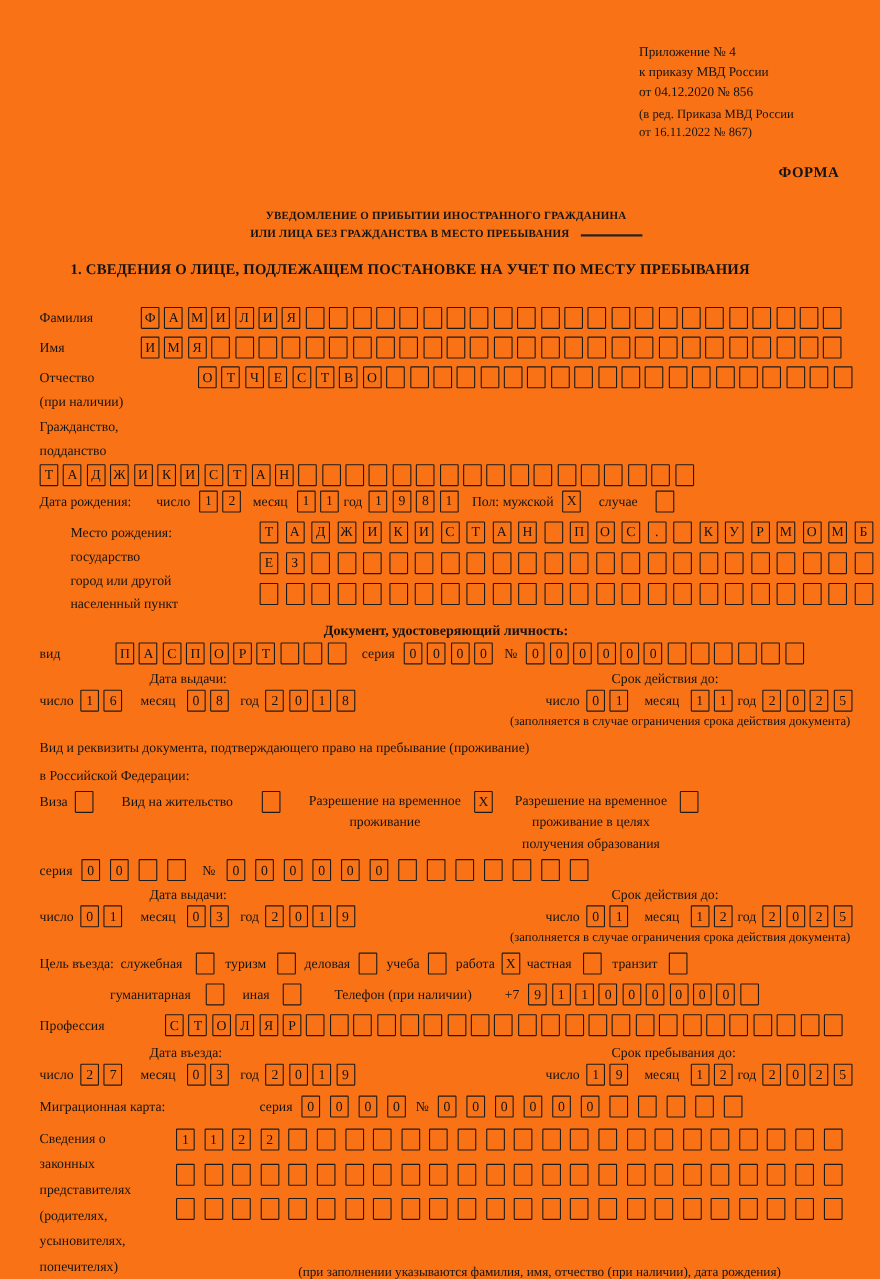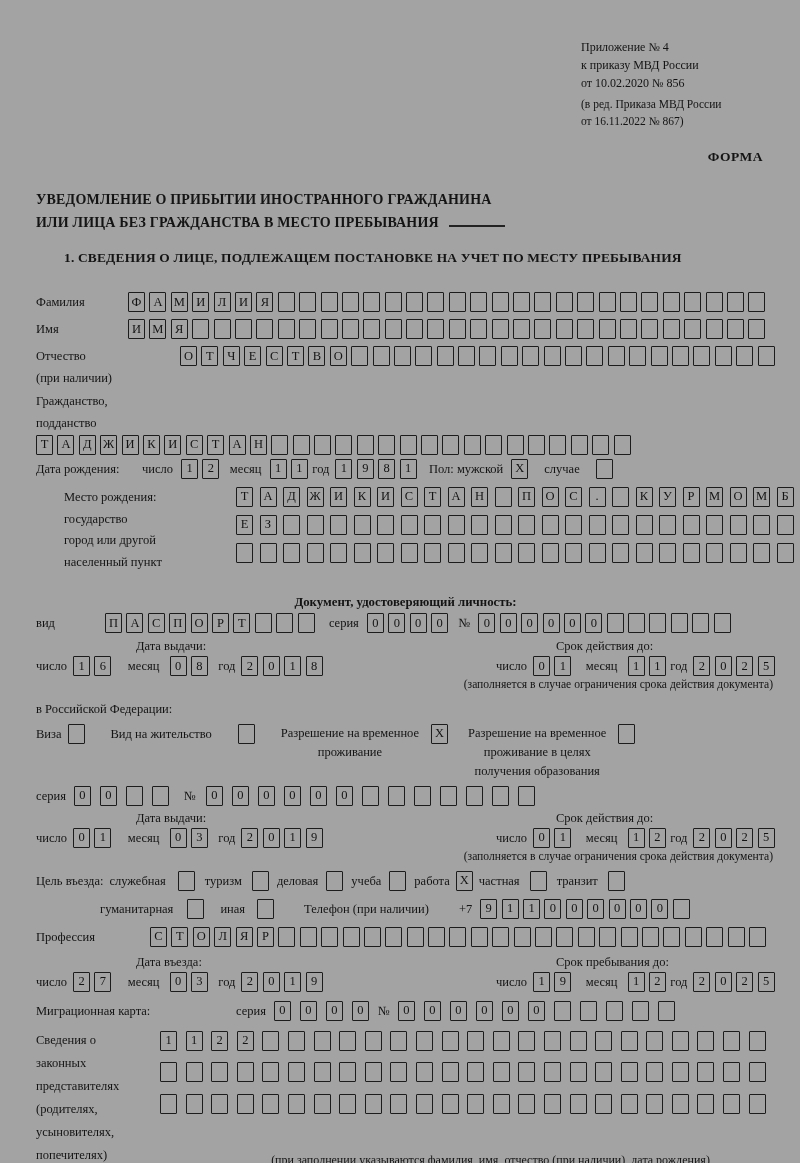--- a/index.html
+++ b/index.html
@@ -1,27 +1,27 @@
 <!DOCTYPE html>
 <html><head>
 <meta charset="utf-8">
 <style>
   * { margin:0; padding:0; box-sizing:border-box; }
   html,body { background:#ffffff; }
   .page {
-    position:relative; width:800px; height:1163px; background:#a3a3a3; color:#141414;
+    position:relative; width:800px; height:1163px; background:#f97316; color:#141414;
     font-family:"Liberation Serif","DejaVu Serif",serif; font-size:12.5px;
     padding:38px 25px 0 36px; overflow:hidden;
   }
   
   .hdr-right { margin-left:545px; font-size:12px; line-height:1.5; }
   .hdr-right .ed { font-size:11.5px; margin-top:4px; line-height:1.45; }
   .forma { text-align:right; font-weight:bold; font-size:13.5px; margin-top:20px; padding-right:12px; letter-spacing:0.5px; }
   
-  .title { text-align:left; font-weight:bold; font-size:14px; margin-top:24px; line-height:1.6; letter-spacing:0.2px; }
+  .title { text-align:center; font-weight:bold; font-size:10px; margin-top:24px; line-height:1.6; letter-spacing:0.2px; }
   .title-underline { display:inline-block; width:56px; border-bottom:2px solid #222; margin-left:10px; vertical-align:baseline; }
   .sec-heading { margin-top:16px; font-weight:bold; font-size:13.4px; letter-spacing:0.2px; padding-left:28px; }
   
   .row { display:flex; align-items:flex-start; }
   .lbl { flex:none; line-height:20px; }
   .lbl2 { flex:none; line-height:1.75; }
   
   .cells { display:flex; flex-wrap:nowrap; flex:none; }
   .cell {
     display:inline-flex; align-items:center; justify-content:center; flex:none;
@@ -45,33 +45,33 @@
   .duo-col-l { flex:none; width:400px; }
   .duo-col-r { flex:none; margin-left:60px; width:300px; }
   .duo-head-l { padding-left:100px; margin-bottom:2px; }
   .duo-head-r { padding-left:60px; margin-bottom:2px; }
   .duo-row { display:flex; align-items:center; }
   .duo-row .lbl { line-height:20px; }
   .g6 { margin-left:6px; } .g8 { margin-left:8px; } .g10 { margin-left:10px; }
   .g12 { margin-left:12px; } .g14 { margin-left:14px; } .g16 { margin-left:16px; }
   .g20 { margin-left:20px; } .g26 { margin-left:26px; } .g30 { margin-left:30px; }
   .opt-multi { flex:none; text-align:center; line-height:1.55; }
-  .doc-heading { text-align:center; font-weight:bold; font-size:12.8px; margin-top:21px; margin-bottom:3px; }
+  .doc-heading { text-align:center; font-weight:bold; font-size:12.8px; margin-top:5px; margin-bottom:3px; }
   .para { line-height:1.95; margin-top:6px; }
   .guard-note { margin-left:170px; text-align:center; font-size:12px; margin-top:-14px; }
 </style>
 </head>
 <body>
 
 <div class="page">
 
   <div class="hdr-right">
     <div>Приложение № 4</div>
     <div>к приказу МВД России</div>
-    <div>от 10.02.2020 № 856</div>
+    <div>от 04.12.2020 № 856</div>
     <div class="ed">
       <div>(в ред. Приказа МВД России</div>
       <div>от 16.11.2022 № 867)</div>
     </div>
   </div>
 
   <div class="forma">ФОРМА</div>
 
   <div class="title">
     <div>УВЕДОМЛЕНИЕ О ПРИБЫТИИ ИНОСТРАННОГО ГРАЖДАНИНА</div>
@@ -426,20 +426,21 @@
               <span class="cell">2</span>
               <span class="cell">5</span>
             </span>
         </div>
       </div>
     </div>
     <div class="note-right">(заполняется в случае ограничения срока действия документа)</div>
   </div>
 
   <div class="para">
+    <div>Вид и реквизиты документа, подтверждающего право на пребывание (проживание)</div>
     <div>в Российской Федерации:</div>
   </div>
 
   <div class="row" style="margin-top:2px;">
     <span class="lbl">Виза</span>
     <span class="box g6"></span>
     <span class="lbl g26">Вид на жительство</span>
     <span class="box g26"></span>
     <span class="opt-multi g26">
       <div>Разрешение на временное</div>

